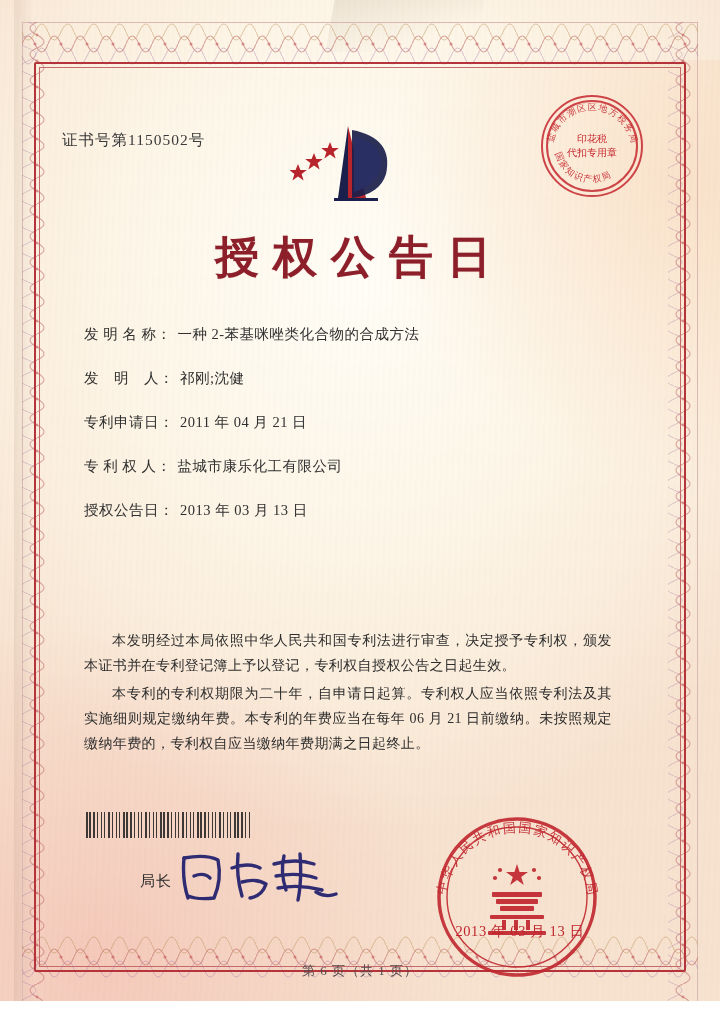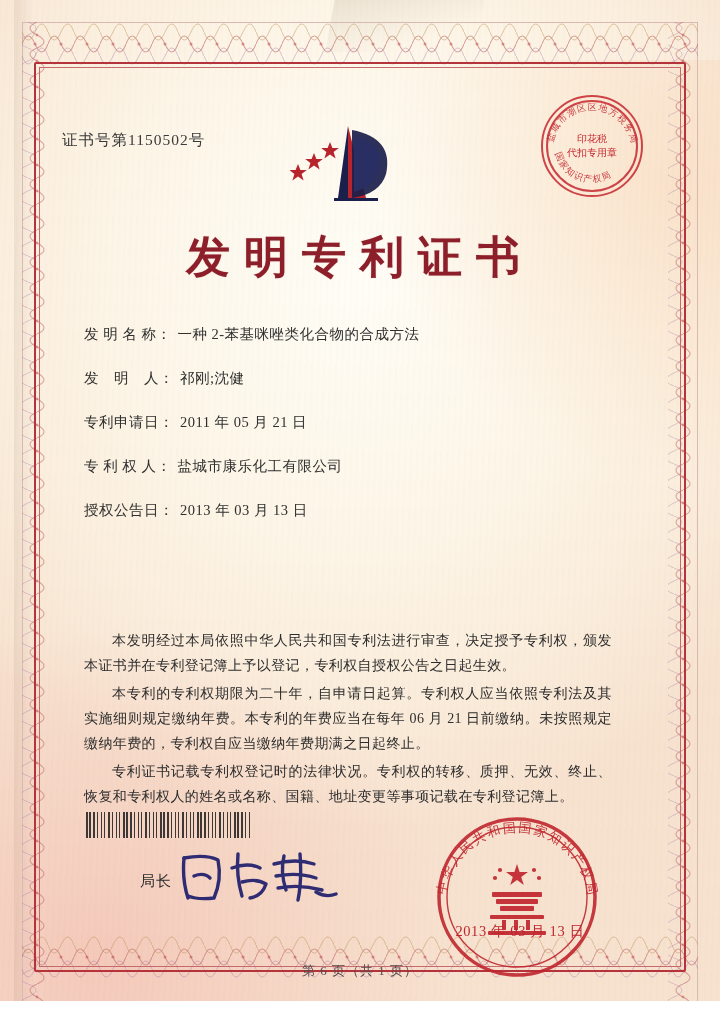--- a/index.html
+++ b/index.html
@@ -284,21 +284,21 @@
     </g>
 
     <polygon points="58,6 58,78 48,78" fill="#1b1f4b"></polygon>
     <polygon points="58,6 58,78 76,78" fill="#b8242c"></polygon>
     <path d="M62 10 Q104 18 96 54 Q90 74 62 78 Z" fill="#1b1f4b" opacity="0.92"></path>
     <path d="M64 16 Q96 24 90 50 Q85 66 64 72 Z" fill="#2a2f63"></path>
     <circle cx="86" cy="30" r="9" fill="#f5e9d7" opacity="0.0"></circle>
     <rect x="44" y="78" width="44" height="3" fill="#1b1f4b"></rect>
   </svg>
 
-  <div class="title">发明专利证书</div>
+  <div class="title">授权公告日</div>
 
   <svg class="stamp-tax" viewBox="0 0 108 108">
     <g fill="none" stroke="#c5282f" stroke-width="2" opacity="0.85">
       <circle cx="54" cy="54" r="50"></circle>
       <circle cx="54" cy="54" r="45"></circle>
     </g>
     <path id="arcTop" d="M 14 58 A 40 40 0 0 1 94 58" fill="none"></path>
     <text font-size="9" fill="#c5282f" letter-spacing="1.2" opacity="0.9">
       <textPath href="#arcTop" startOffset="6%">盐城市潮区区地方税务局</textPath>
     </text>
@@ -314,36 +314,35 @@
     <div class="field">
       <span class="lbl">发 明 名 称：</span>
       <span class="val">一种 2-苯基咪唑类化合物的合成方法</span>
     </div>
     <div class="field">
       <span class="lbl">发　明　人：</span>
       <span class="val">祁刚;沈健</span>
     </div>
     <div class="field">
       <span class="lbl">专利申请日：</span>
-      <span class="val">2011 年 05 月 21 日</span>
+      <span class="val">2011 年 04 月 21 日</span>
     </div>
     <div class="field">
       <span class="lbl">专 利 权 人：</span>
       <span class="val">盐城市康乐化工有限公司</span>
     </div>
     <div class="field">
       <span class="lbl">授权公告日：</span>
       <span class="val">2013 年 03 月 13 日</span>
     </div>
   </div>
 
   <div class="body-text">
     <p>本发明经过本局依照中华人民共和国专利法进行审查，决定授予专利权，颁发本证书并在专利登记簿上予以登记，专利权自授权公告之日起生效。</p>
     <p>本专利的专利权期限为二十年，自申请日起算。专利权人应当依照专利法及其实施细则规定缴纳年费。本专利的年费应当在每年 06 月 21 日前缴纳。未按照规定缴纳年费的，专利权自应当缴纳年费期满之日起终止。</p>
-    <p>专利证书记载专利权登记时的法律状况。专利权的转移、质押、无效、终止、恢复和专利权人的姓名或名称、国籍、地址变更等事项记载在专利登记簿上。</p>
   </div>
 
   <div class="barcode"></div>
 
   <div class="sig-label">局长</div>
   <svg class="signature" viewBox="0 0 170 62">
     <g fill="none" stroke="#1a1a6b" stroke-width="3.4" stroke-linecap="round" stroke-linejoin="round" opacity="0.9">
       <path d="M8 12 Q6 34 12 52"></path>
       <path d="M8 12 Q30 8 42 14 Q46 34 38 52 Q22 54 12 50"></path>
       <path d="M18 30 Q28 26 34 32"></path>

